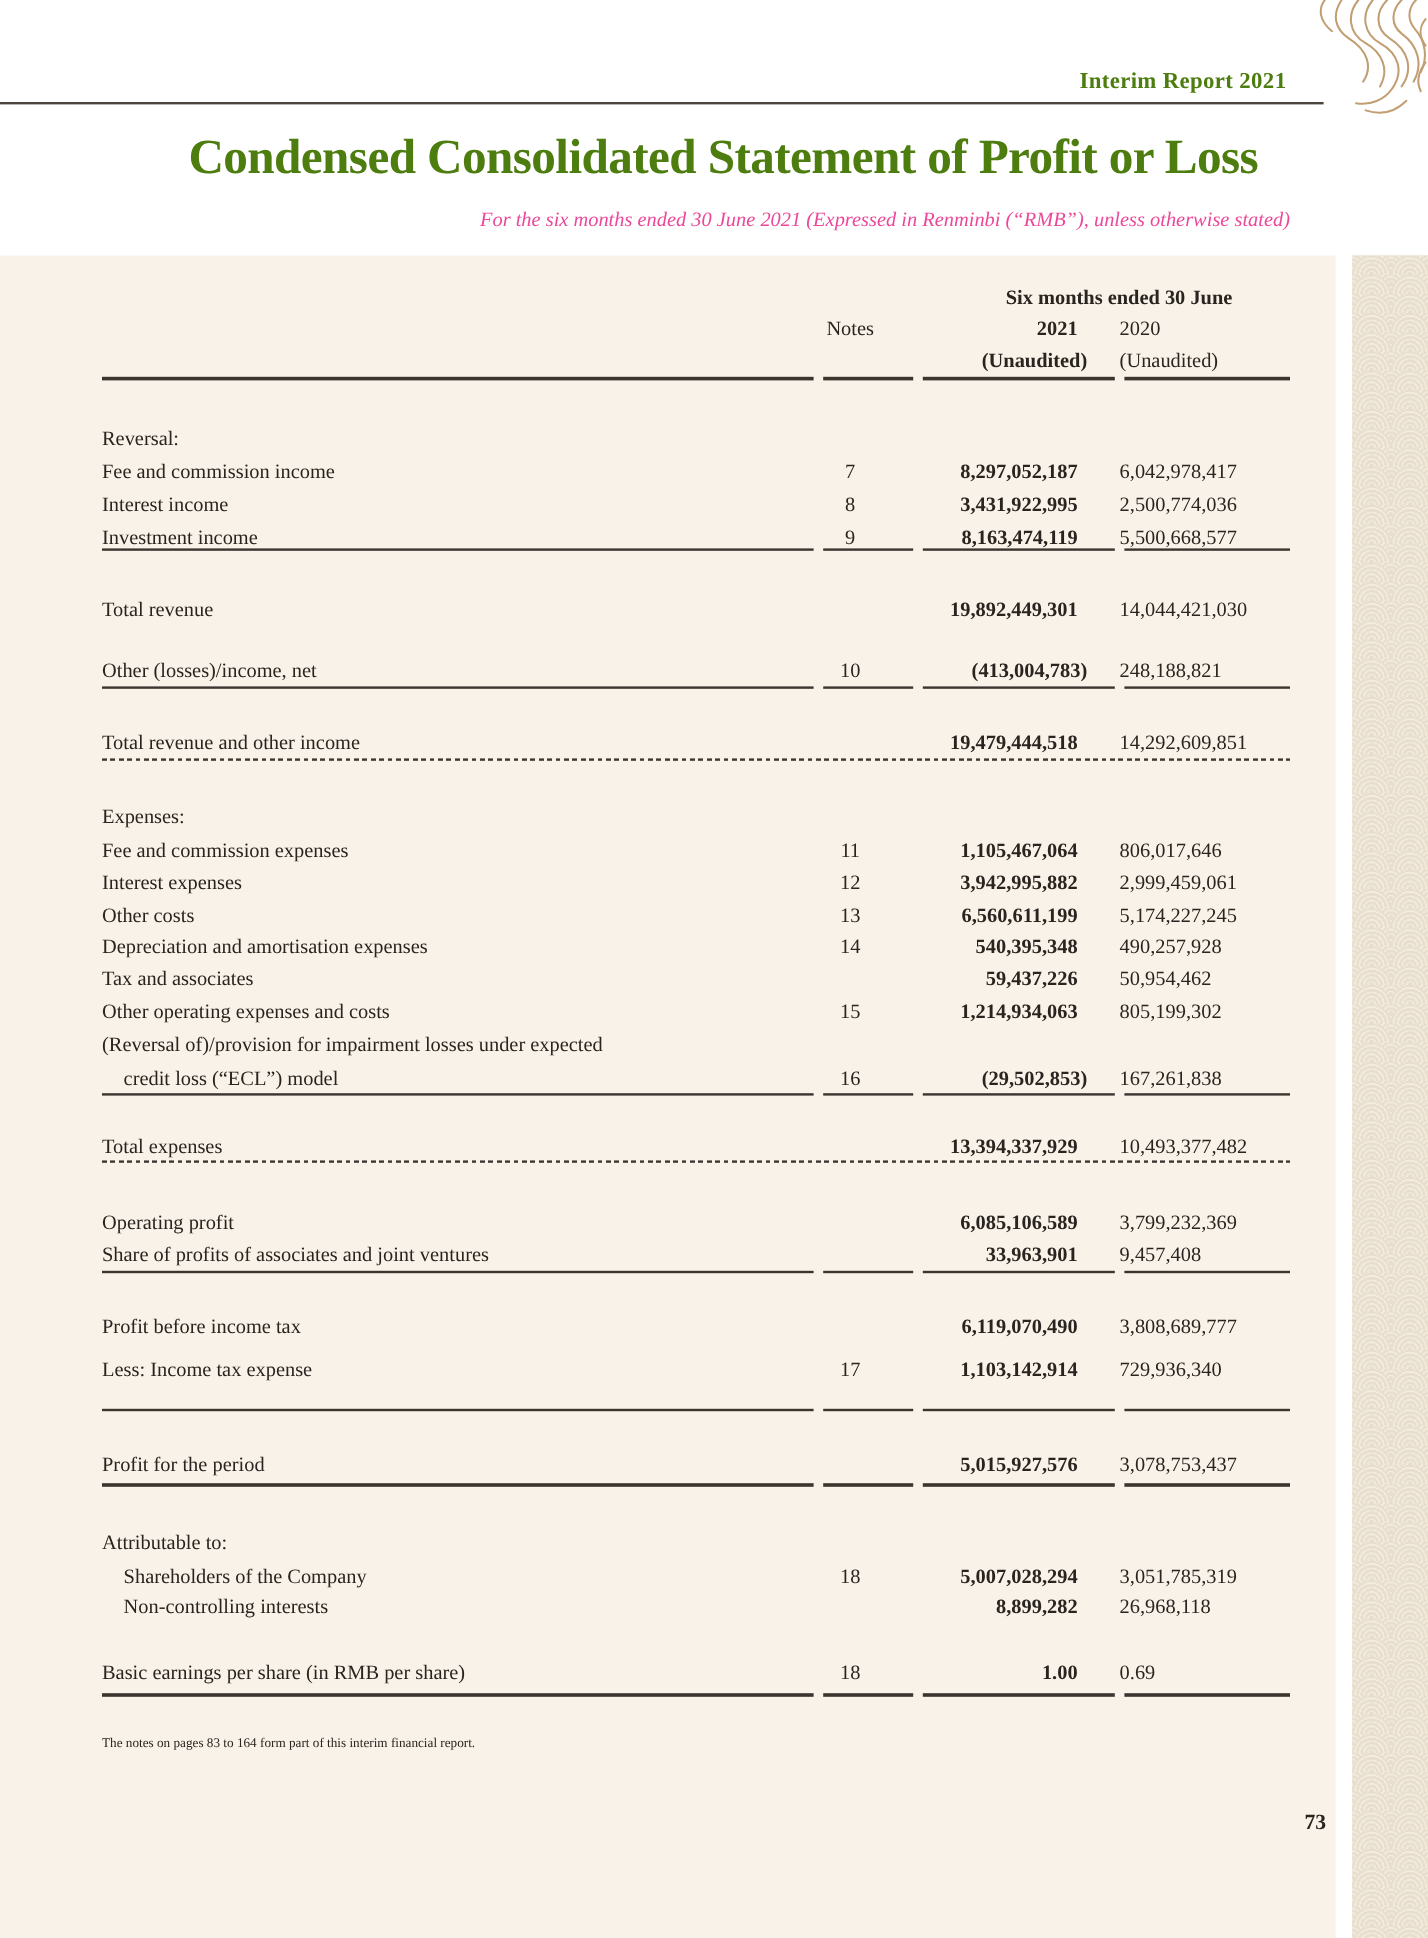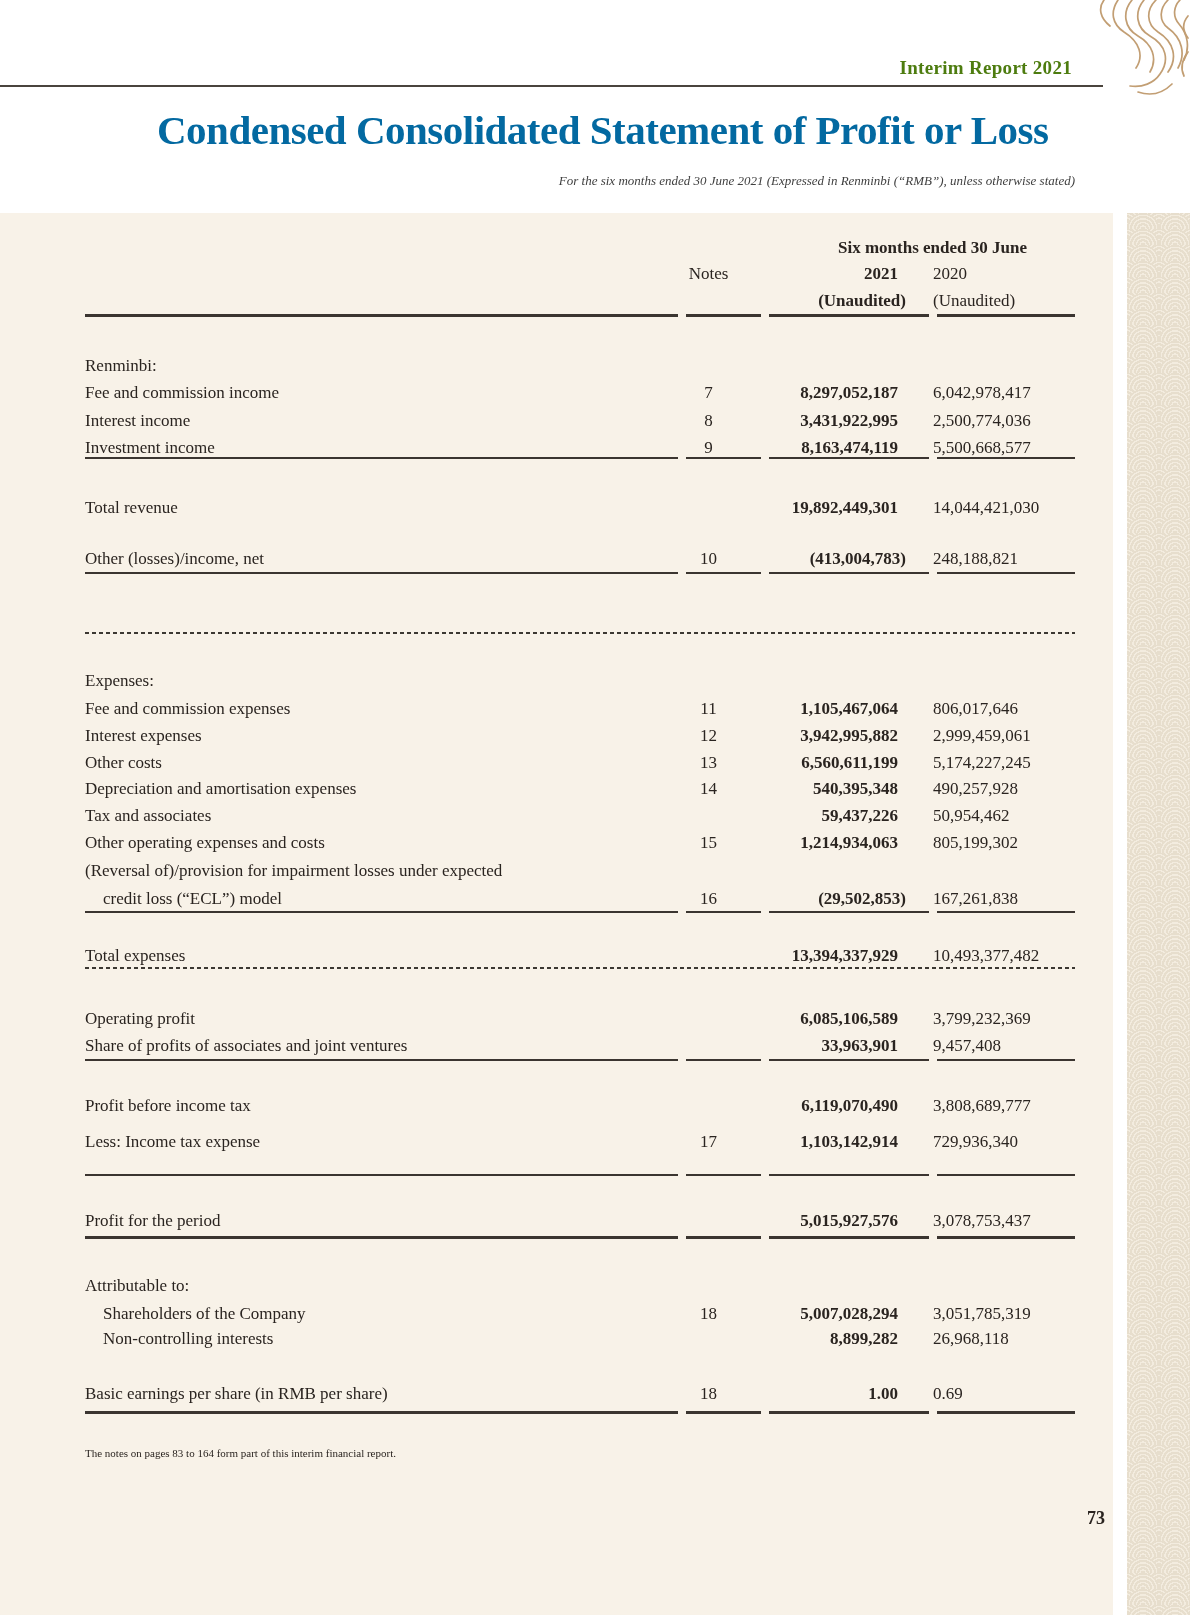--- a/index.html
+++ b/index.html
@@ -3,22 +3,22 @@
 <meta charset="utf-8">
 <style>
   html,body{margin:0;padding:0;}
   body{background:#888;font-family:"Liberation Serif","DejaVu Serif",serif;}
   .page{position:relative;width:1190px;height:1615px;background:#ffffff;margin:0 auto;overflow:hidden;color:#2a2420;}
 
   
   .report-title{position:absolute;top:57px;right:118px;font-size:19px;font-weight:bold;letter-spacing:.3px;color:#4d7c0f;}
   .header-rule{position:absolute;top:85px;left:0;width:1103px;height:2px;background:#4a443d;}
   .corner-swirl{position:absolute;top:0;right:0;}
-  .doc-title{position:absolute;top:108px;left:157px;margin:0;font-size:41px;line-height:1.1;font-weight:bold;color:#0369a1;letter-spacing:-.5px;}
-  .subtitle{position:absolute;top:173px;right:115px;font-size:13px;font-style:italic;color:#404040;}
+  .doc-title{position:absolute;top:108px;left:157px;margin:0;font-size:41px;line-height:1.1;font-weight:bold;color:#4d7c0f;letter-spacing:-.5px;}
+  .subtitle{position:absolute;top:173px;right:115px;font-size:17px;font-style:italic;color:#ec4899;}
 
   
   .cream{position:absolute;top:213px;left:0;width:1113px;height:1402px;background:#f8f2e8;}
   .pattern-strip{position:absolute;top:213px;left:1127px;width:63px;height:1402px;
     background-color:#e7decd;
     background-image:
       radial-gradient(circle 16px at 50% 100%,
         #e7decd 0px,#e7decd 2.2px,#f3ecdf 2.2px,#f3ecdf 3.6px,
         #e7decd 3.6px,#e7decd 5.8px,#f3ecdf 5.8px,#f3ecdf 7.2px,
         #e7decd 7.2px,#e7decd 9.4px,#f3ecdf 9.4px,#f3ecdf 10.8px,
@@ -104,21 +104,21 @@
     <div class="c v20">(Unaudited)</div>
   </div>
   <div class="rule thick" style="top:314px">
       <i></i>
       <i></i>
       <i></i>
       <i></i>
     </div>
 
   <div class="row" style="top:352px">
-    <div class="c lbl">Renminbi:</div>
+    <div class="c lbl">Reversal:</div>
       <div class="c note"></div>
       <div class="c v21"></div>
       <div class="c v20"></div>
   </div>
   <div class="row" style="top:379px">
     <div class="c lbl">Fee and commission income</div>
     <div class="c note">7</div>
     <div class="c v21">8,297,052,187</div>
     <div class="c v20">6,042,978,417</div>
   </div>
@@ -154,20 +154,26 @@
     <div class="c v21 paren">(413,004,783)</div>
     <div class="c v20">248,188,821</div>
   </div>
   <div class="rule" style="top:572px">
       <i></i>
       <i></i>
       <i></i>
       <i></i>
     </div>
 
+  <div class="row" style="top:605px">
+    <div class="c lbl">Total revenue and other income</div>
+    <div class="c note"></div>
+    <div class="c v21">19,479,444,518</div>
+    <div class="c v20">14,292,609,851</div>
+  </div>
   <div class="rule-dashed" style="top:632px"></div>
 
   <div class="row" style="top:667px">
     <div class="c lbl">Expenses:</div>
       <div class="c note"></div>
       <div class="c v21"></div>
       <div class="c v20"></div>
   </div>
   <div class="row" style="top:695px">
     <div class="c lbl">Fee and commission expenses</div>

